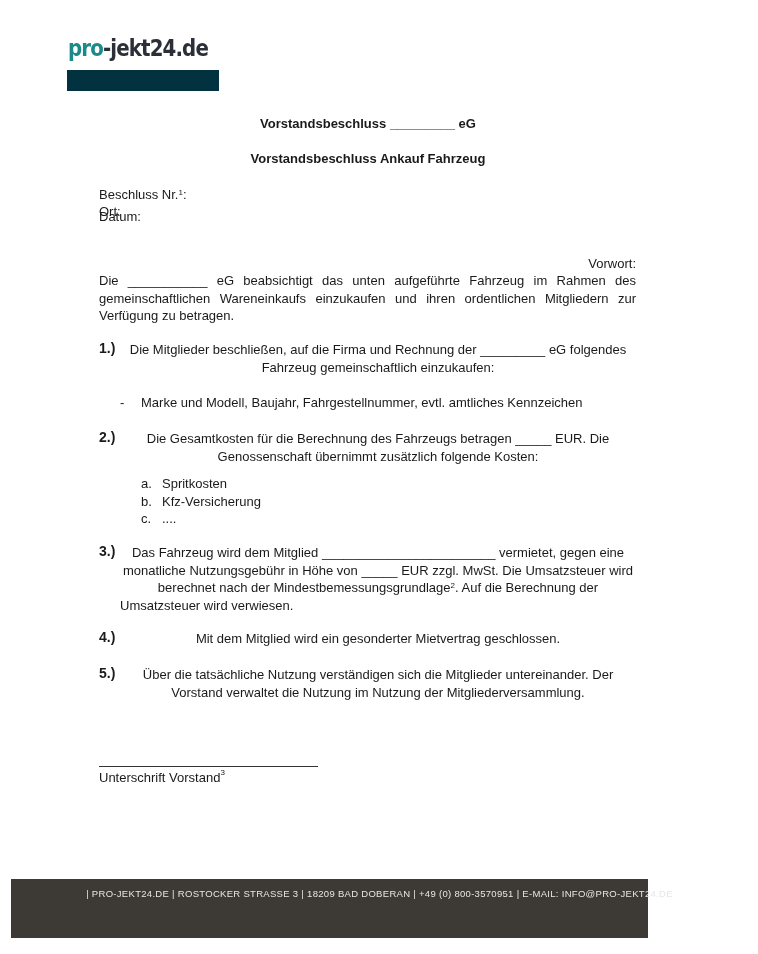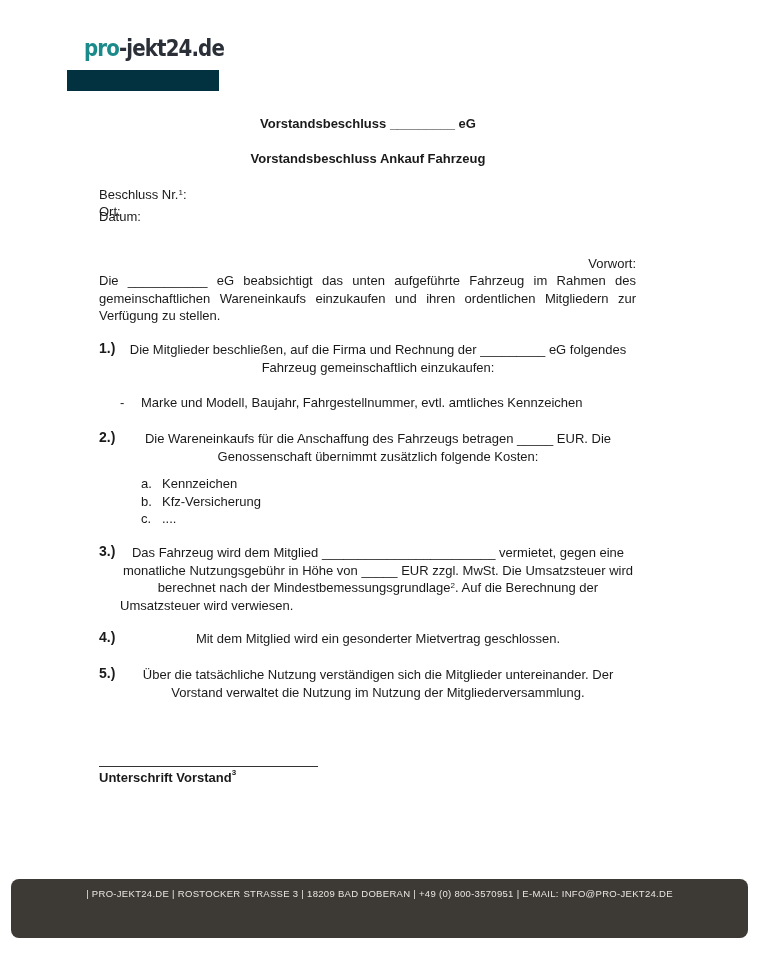--- a/index.html
+++ b/index.html
@@ -1,20 +1,20 @@
 <!DOCTYPE html>
 <html><head>
   <meta charset="utf-8">
   <style>
     html, body { margin: 0; padding: 0; }
     body {
       width: 758px; height: 954px; background: #ffffff; position: relative; overflow: hidden;
       font-family: "Liberation Sans", "DejaVu Sans", sans-serif; color: #1a1a1a;
     }
-    .logo { position: absolute; left: 68px; top: 34px; width: 152px; margin-left: 16px; }
+    .logo { position: absolute; left: 68px; top: 34px; width: 152px; }
     .logo-text {
       font-family: "DejaVu Sans", sans-serif; font-weight: bold; font-size: 23px;
       letter-spacing: -1px; line-height: 28px; white-space: nowrap;
       transform: scaleX(0.86); transform-origin: left center;
     }
     .logo-pro { color: #1b8a8a; }
     .logo-rest { color: #2b3038; }
     .logo-bar { position: absolute; left: 67px; top: 70px; width: 152px; height: 21px; background: #02313f; }
 
     .title { position: absolute; left: 0; width: 736px; text-align: center; font-weight: bold; font-size: 13px; }
@@ -27,23 +27,23 @@
 
     .item { position: absolute; left: 99px; width: 537px; font-size: 13px; line-height: 17.5px; }
     .item .num { position: absolute; left: 0; top: -1px; font-weight: bold; font-size: 14px; }
     .item .body { margin-left: 21px; text-align: center; }
     .sublist { position: absolute; left: 120px; font-size: 13px; line-height: 17.5px; }
     .sublist .row { display: flex; }
     .sublist .marker { width: 21px; }
     sup { font-size: 8px; vertical-align: top; position: relative; top: -2px; }
 
     .sig-line { position: absolute; left: 99px; top: 766px; width: 219px; height: 1px; background: #333; }
-    .sig-label { position: absolute; left: 99px; top: 770px; font-size: 13px; font-weight: bold; }
+    .sig-label { position: absolute; left: 99px; top: 770px; font-size: 13px; }
 
-    .footer { position: absolute; left: 11px; top: 879px; width: 737px; height: 59px; background: #3d3935; border-radius: 8px; }
+    .footer { position: absolute; left: 11px; top: 879px; width: 637px; height: 59px; background: #3d3935; }
     .footer-text {
       position: absolute; left: 0; width: 737px; top: 9px; text-align: center;
       color: #e8e6e3; font-size: 9.5px; letter-spacing: 0.3px; white-space: nowrap;
     }
   </style>
 </head>
 <body>
 
 <div class="logo">
   <div class="logo-text"><span class="logo-pro">pro</span><span class="logo-rest">-jekt24.de</span></div>
@@ -51,41 +51,41 @@
 <div class="logo-bar"></div>
 
 <div class="title t1">Vorstandsbeschluss _________ eG</div>
 <div class="title t2">Vorstandsbeschluss Ankauf Fahrzeug</div>
 
 <div class="text bold" style="top:186px;"><span>Beschluss Nr.</span><sup>1</sup><span>:</span></div>
 <div class="text bold" style="top:203px;">Ort:</div>
 <div class="text bold" style="top:208px;">Datum:</div>
 
 <div class="text bold" style="top:255px;text-align:right;">Vorwort:</div>
-<div class="text justify" style="top:272px;">Die ___________ eG beabsichtigt das unten aufgeführte Fahrzeug im Rahmen des gemeinschaftlichen Wareneinkaufs einzukaufen und ihren ordentlichen Mitgliedern zur Verfügung zu stellen.</div>
+<div class="text justify" style="top:272px;">Die ___________ eG beabsichtigt das unten aufgeführte Fahrzeug im Rahmen des gemeinschaftlichen Wareneinkaufs einzukaufen und ihren ordentlichen Mitgliedern zur Verfügung zu betragen.</div>
 
 <div class="item" style="top:341px;">
   <span class="num">1.)</span>
   <div class="body">Die Mitglieder beschließen, auf die Firma und Rechnung der _________ eG folgendes Fahrzeug gemeinschaftlich einzukaufen:</div>
 </div>
 <div class="sublist" style="top:394px; left:120px;">
   <div class="row">
       <span class="marker">-</span>
       <span>Marke und Modell, Baujahr, Fahrgestellnummer, evtl. amtliches Kennzeichen</span>
     </div>
 </div>
 
 <div class="item" style="top:430px;">
   <span class="num">2.)</span>
-  <div class="body">Die Wareneinkaufs für die Anschaffung des Fahrzeugs betragen _____ EUR. Die Genossenschaft übernimmt zusätzlich folgende Kosten:</div>
+  <div class="body">Die Gesamtkosten für die Berechnung des Fahrzeugs betragen _____ EUR. Die Genossenschaft übernimmt zusätzlich folgende Kosten:</div>
 </div>
 <div class="sublist" style="top:475px; left:141px;">
   <div class="row">
       <span class="marker">a.</span>
-      <span>Kennzeichen</span>
+      <span>Spritkosten</span>
     </div>
   <div class="row">
       <span class="marker">b.</span>
       <span>Kfz-Versicherung</span>
     </div>
   <div class="row">
       <span class="marker">c.</span>
       <span class="bold">....</span>
     </div>
 </div>

